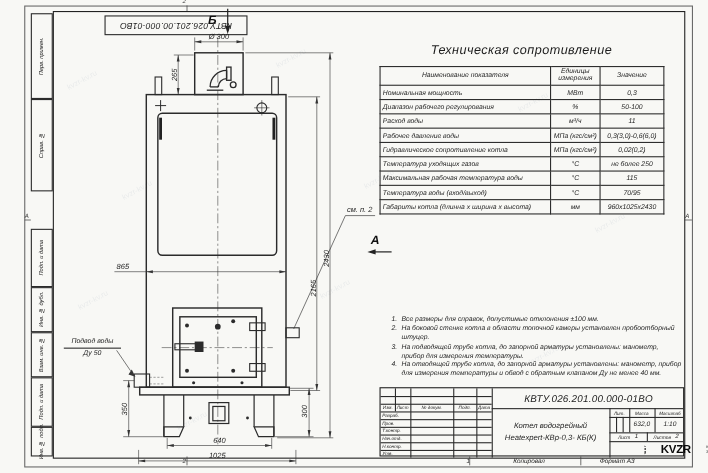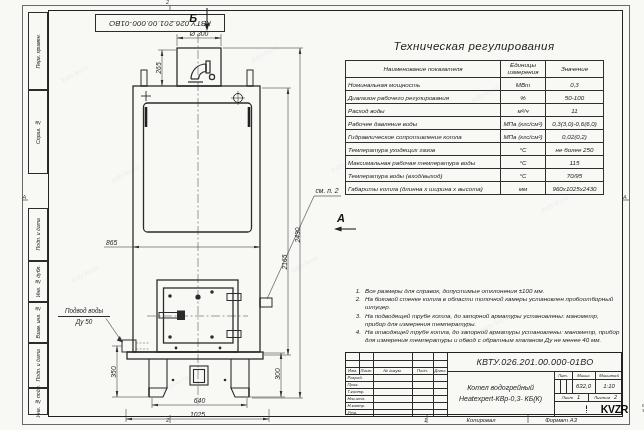--- a/index.html
+++ b/index.html
@@ -239,21 +239,21 @@
       <text x="341" y="222" text-anchor="middle">А</text>
     </g>
   </svg>
 
   <div class="callout-water">
     <span class="l1">Подвод воды</span>
     <span class="l2">Ду 50</span>
   </div>
 
   <div class="spec">
-    <div class="spec-title">Техническая регулирования</div>
+    <div class="spec-title">Техническая сопротивление</div>
     <table class="spec-t">
       <colgroup>
           <col style="width:155px">
           <col style="width:45px">
           <col style="width:58px">
         </colgroup>
       <tbody>
           <tr>
         <th>Наименование показателя</th>
         <th>Единицы измерения</th>

